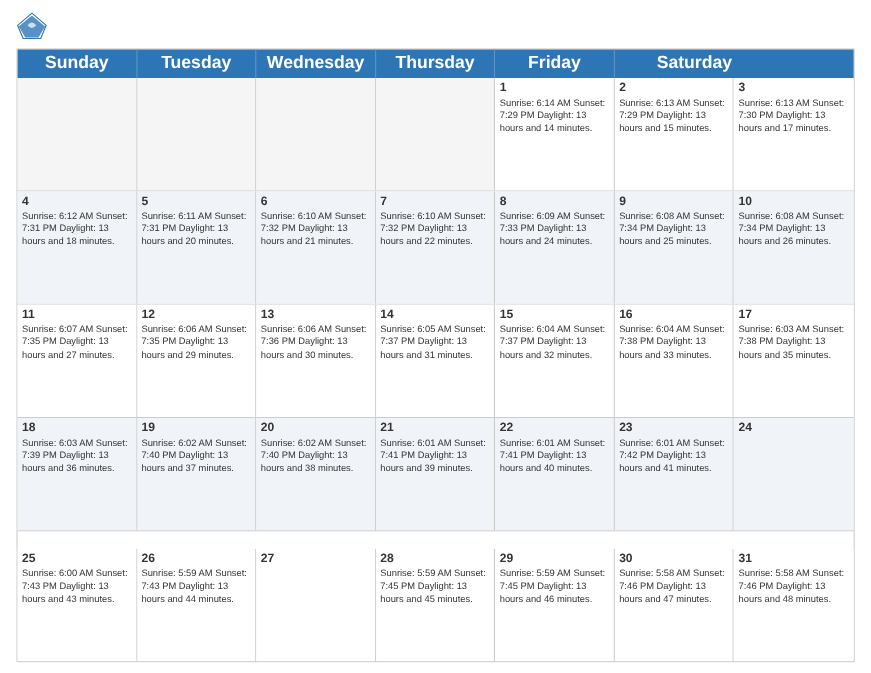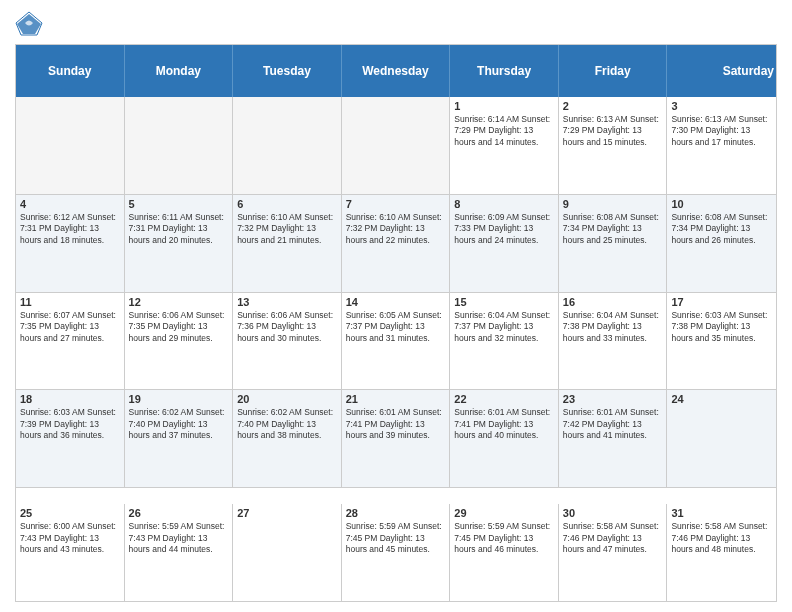--- a/index.html
+++ b/index.html
@@ -59,24 +59,24 @@
       flex-direction: column;
       border: 1px solid #ccc;
     }
     .cal-header {
       display: grid;
       grid-template-columns: repeat(7, 1fr);
       background: #2e75b6;
     }
     .cal-header-cell {
       color: #fff;
-      font-size: 12px;
+      font-size: 16px;
       font-weight: bold;
       text-align: center;
-      padding: 19px 2px;
+      padding: 4px 2px;
       border-right: 1px solid #5a95c8;
     }
     .cal-header-cell:last-child { border-right: none; text-align: right; }
     .cal-body {
       flex: 1;
       display: flex;
       flex-direction: column;
     }
     .cal-row {
       display: grid;
@@ -126,21 +126,20 @@
     </div>
     <div class="title-block">
       <div class="month-title"></div>
       <div class="location"></div>
     </div>
   </div>
 
   <div class="calendar">
     <div class="cal-header" id="cal-header">
         <div class="cal-header-cell">Sunday</div>
-        <div class="cal-header-cell">Monday</div>
         <div class="cal-header-cell">Tuesday</div>
         <div class="cal-header-cell">Wednesday</div>
         <div class="cal-header-cell">Thursday</div>
         <div class="cal-header-cell">Friday</div>
         <div class="cal-header-cell">Saturday</div>
       </div>
     <div class="cal-body" id="cal-body">
         <div class="cal-row">
           <div class="cal-cell empty"></div>
           <div class="cal-cell empty"></div>

